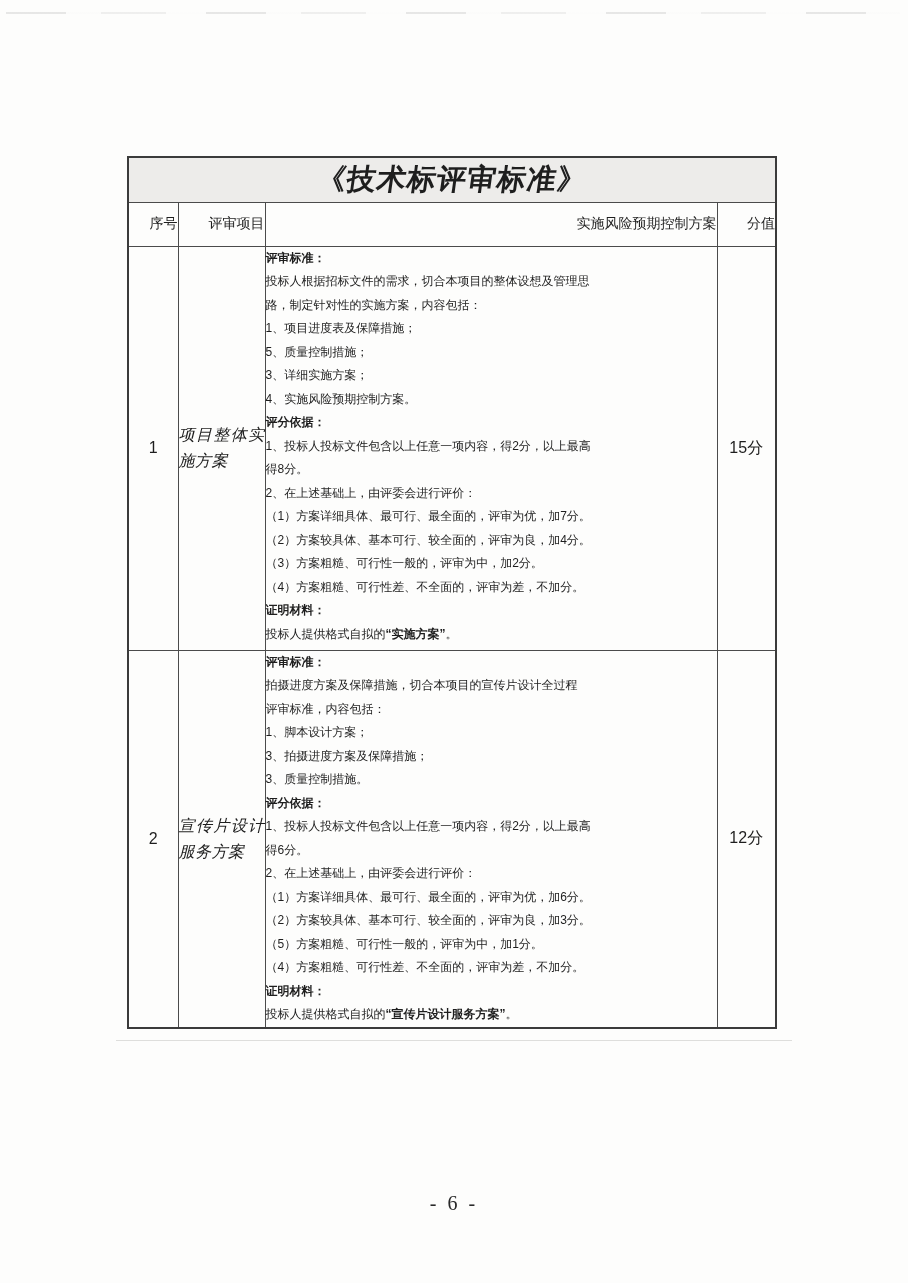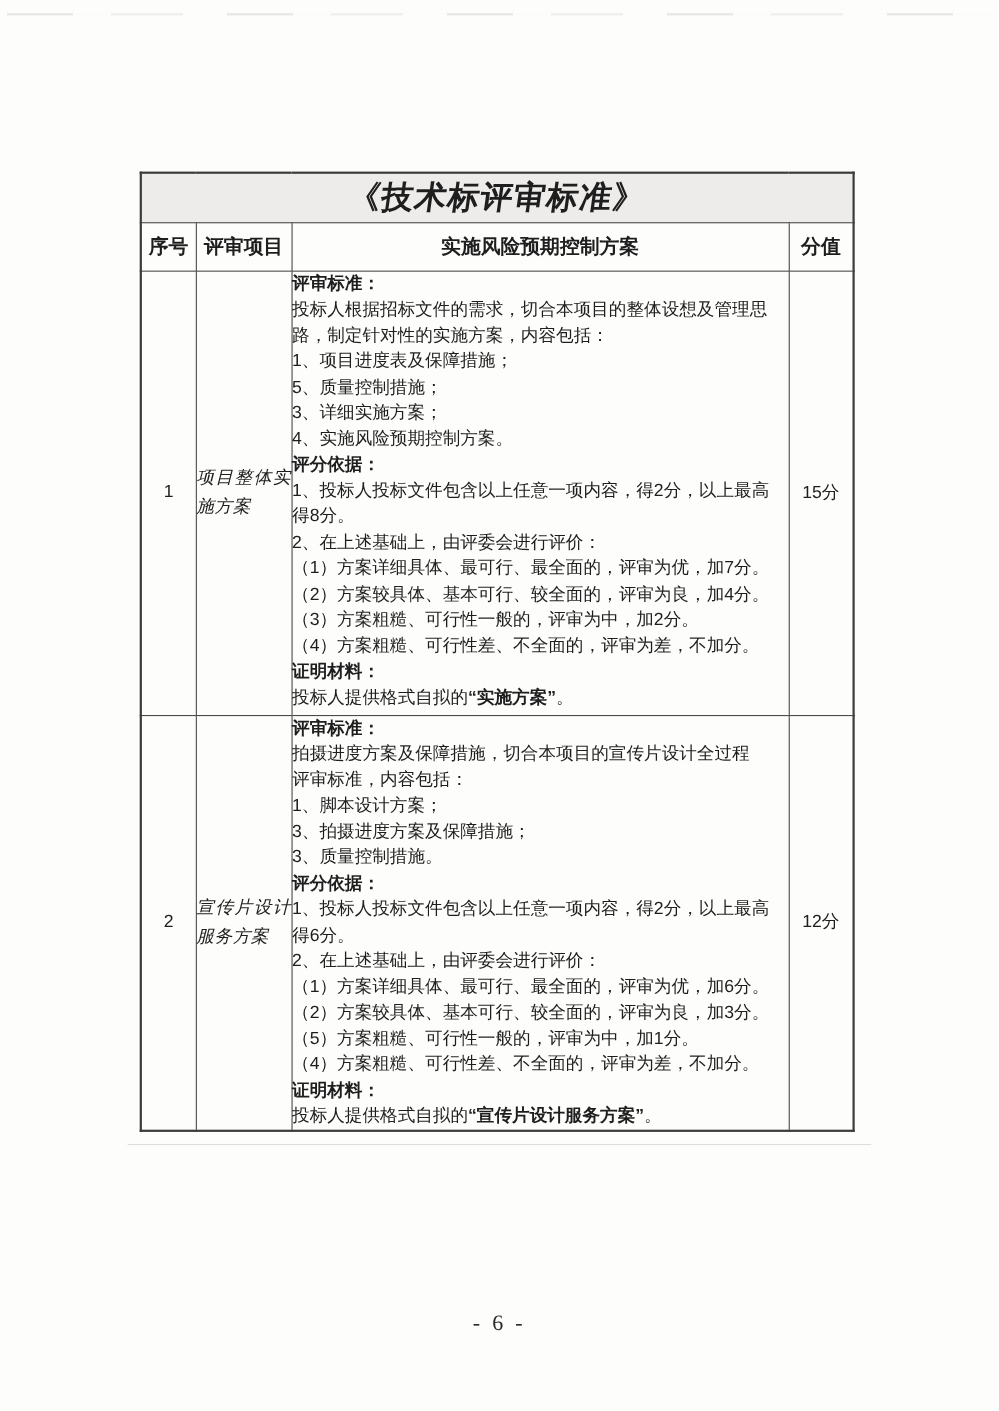--- a/index.html
+++ b/index.html
@@ -42,36 +42,36 @@
   }
   .title-cell{
     height:45px;background:var(--title-row-bg);
     text-align:center;vertical-align:middle;
   }
   .title-text{
     display:inline-block;font-size:29px;font-weight:bold;
     letter-spacing:1px;transform:skewX(-8deg);
   }
   .header-row td{
-    height:44px;text-align:center;vertical-align:middle;
-    font-size:18px;font-weight:bold;
+    height:44px;text-align:right;vertical-align:middle;
+    font-size:14px;font-weight:normal;
   }
   .data-row-1{height:404px;}
   .data-row-2{height:377px;}
   .no-cell,.score-cell{
     text-align:center;vertical-align:middle;font-size:16px;
   }
   .item-cell{vertical-align:middle;padding:0 9px;font-size:16px;}
   .item-text{
     text-align:justify;text-align-last:left;
     line-height:26px;letter-spacing:.5px;word-break:break-all;font-style:italic;
   }
   .criteria-cell{vertical-align:top;padding:4px 4px 0 9px;}
   .line{
-    font-size:16px;line-height:23.5px;white-space:nowrap;
+    font-size:12px;line-height:23.5px;white-space:nowrap;
     letter-spacing:0;
   }
   .b{font-weight:bold;}
   .page-number{
     position:absolute;top:1192px;left:0;width:100%;
     text-align:center;font-family:"Liberation Serif",serif;
     font-size:20px;letter-spacing:3px;color:#2a2a2a;
   }
 </style>
 </head>

